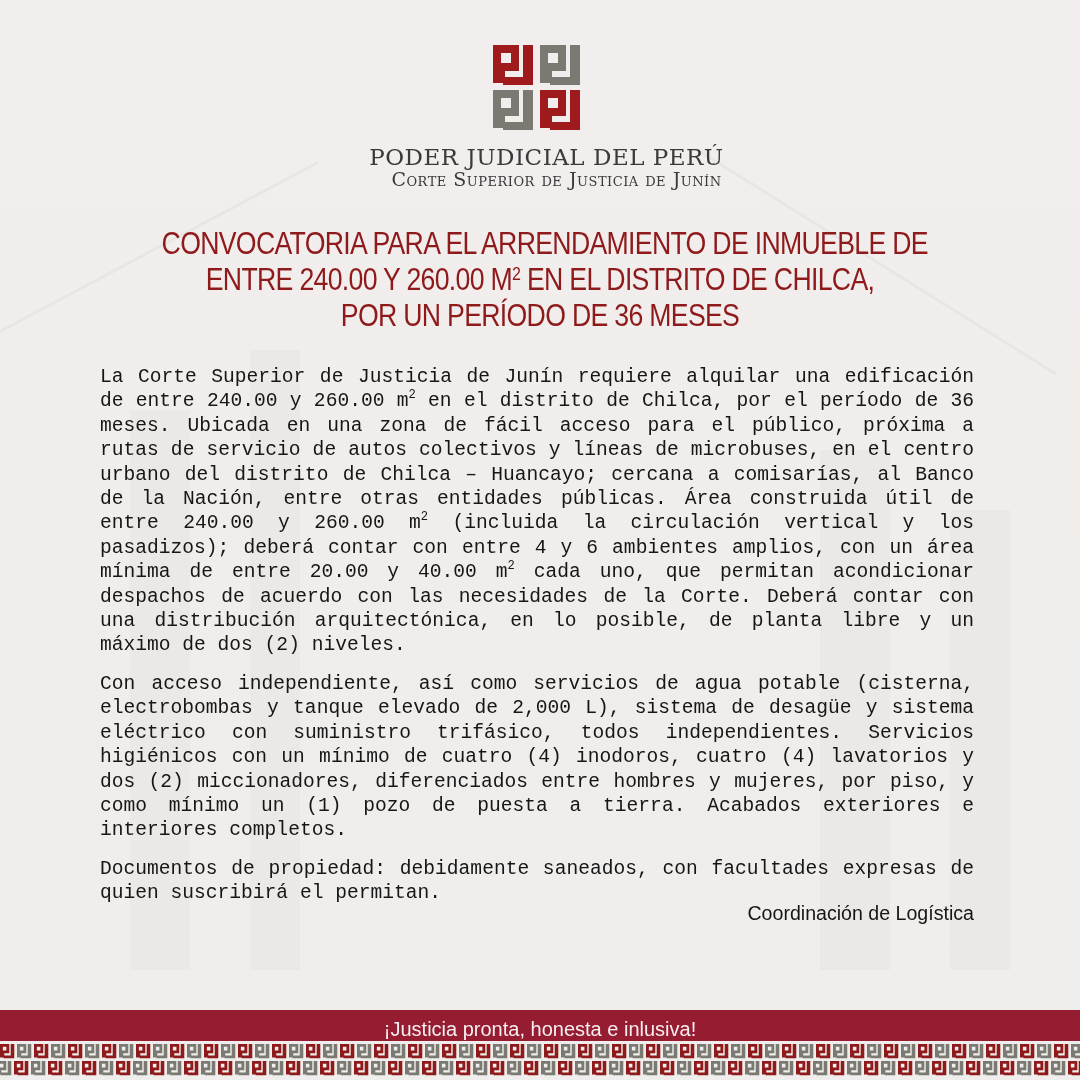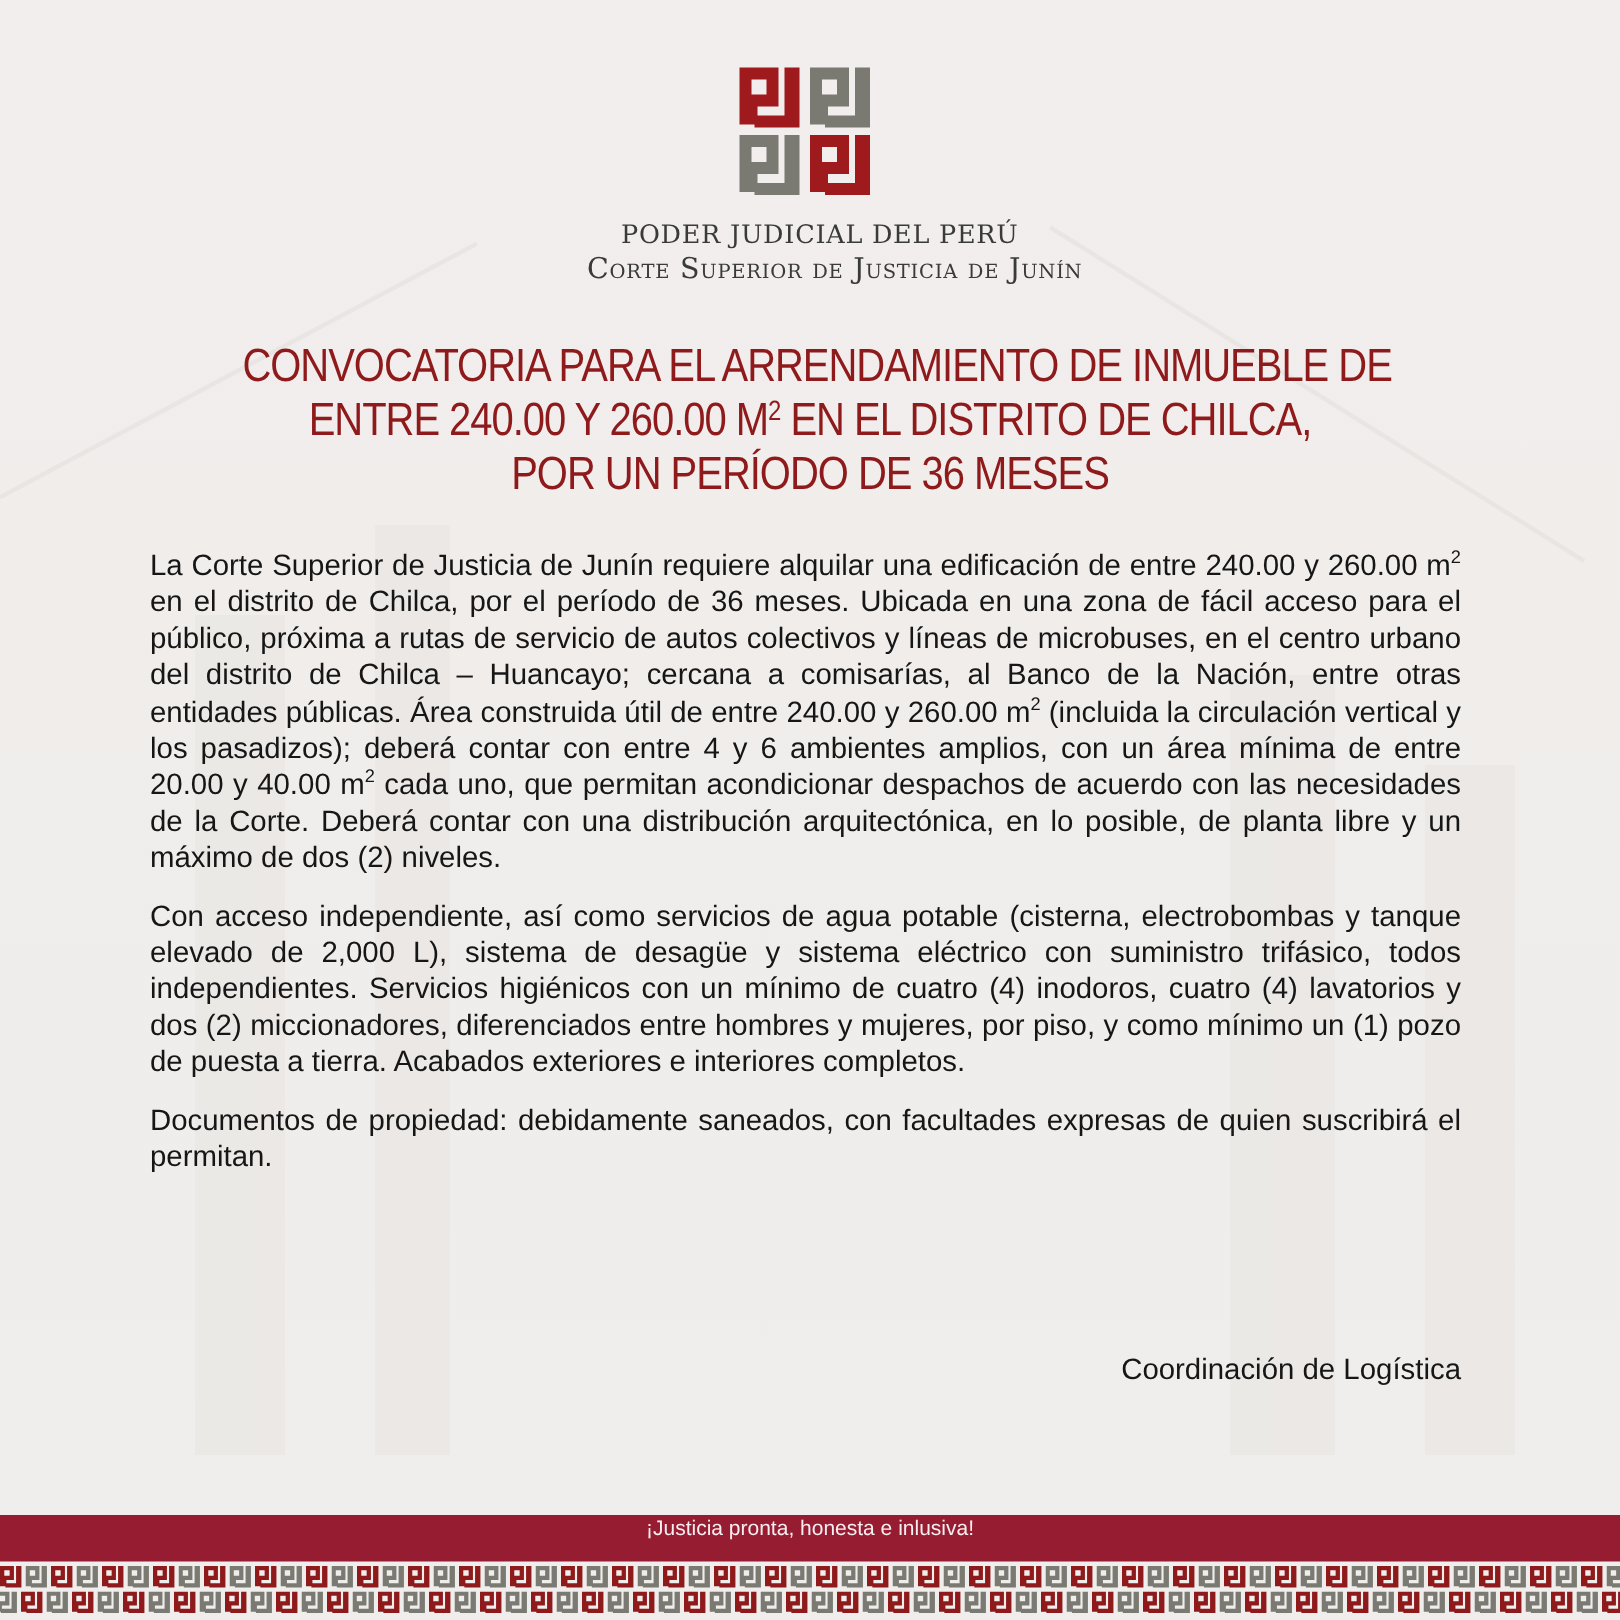--- a/index.html
+++ b/index.html
@@ -26,54 +26,54 @@
 
   .logo {
     position: absolute; left: 492px; top: 44px; width: 92px; height: 88px;
   }
   .logo svg { display: block; }
 
   .org {
     position: absolute; left: 0; right: 0; top: 146px; text-align: center;
     font-family: "DejaVu Serif", serif; color: #3a3a3a;
   }
-  .org .l1 { font-size: 17px; letter-spacing: 0.5px; line-height: 22px; padding-left: 13px; }
+  .org .l1 { font-size: 23px; letter-spacing: 0.5px; line-height: 22px; padding-left: 13px; }
   .org .l2 { font-size: 19px; letter-spacing: 0.5px; line-height: 22px; font-variant: small-caps; padding-left: 33px; }
 
   .title {
     position: absolute; left: 100px; right: 100px; top: 226px; text-align: center;
     color: #8e1a1b;
     font-family: "Liberation Sans", sans-serif;
     font-size: 31px; line-height: 36px; letter-spacing: -0.8px;
     transform: scaleX(0.86); transform-origin: center top;
     white-space: nowrap;
   }
   .title sup { font-size: 60%; vertical-align: 0.55em; line-height: 0; }
 
   .body {
     position: absolute; left: 100px; width: 874px; top: 365px;
     color: #161616;
-    font-family: Liberation Sans, sans-serif;
+    font-family: Liberation Mono, monospace;
     font-size: 19.6px; line-height: 24.4px;
     text-align: justify;
   }
   .body p { margin: 0 0 14px 0; }
   .body sup { font-size: 62%; line-height: 0; }
 
   .signature {
     position: absolute; right: 106px; top: 901px;
     color: #161616; font-family: "Liberation Sans", sans-serif;
     font-size: 19.6px; line-height: 24px; text-align: right;
   }
 
   .slogan-bar {
     position: absolute; left: 0; right: 0; top: 1010px; height: 31px;
     background: #961c32; color: #f6eef0;
-    display: flex; align-items: flex-start; justify-content: center;
-    font-family: "Liberation Sans", sans-serif; font-size: 14px;
+    display: flex; align-items: flex-end; justify-content: center;
+    font-family: "Liberation Sans", sans-serif; font-size: 20px;
   }
   .pattern {
     position: absolute; left: 0; right: 0; top: 1044px; height: 32px;
     overflow: hidden; display: flex; flex-direction: column; gap: 2px;
   }
   .pattern .row { display: flex; gap: 2px; height: 15px; }
   .pattern .row.r2 { margin-left: -3px; }
   .pj { width: 15px; height: 15px; flex: 0 0 15px; }
 </style>
 </head>

